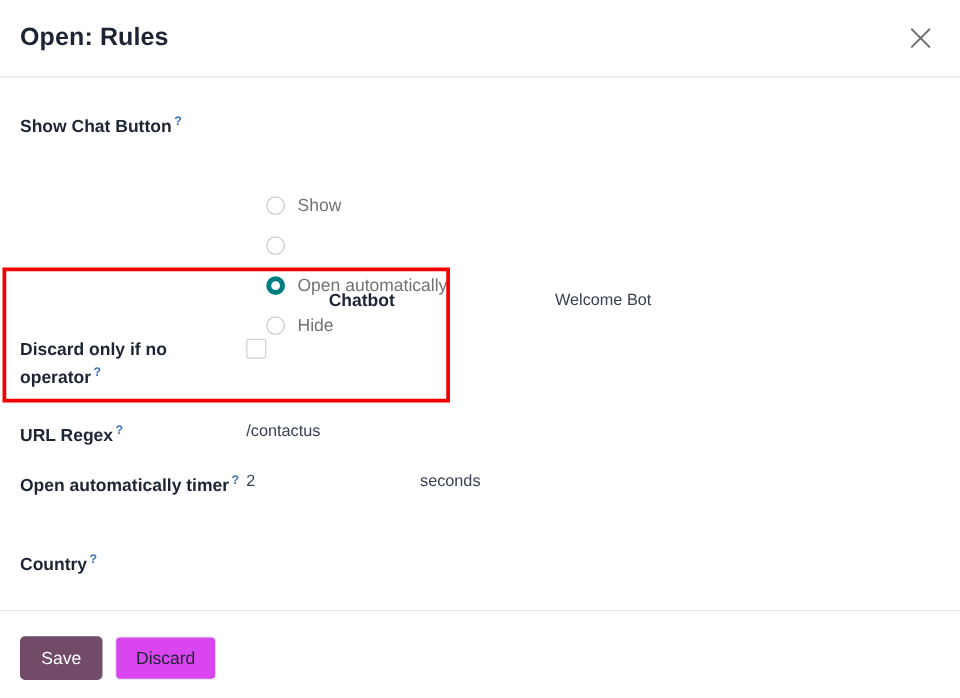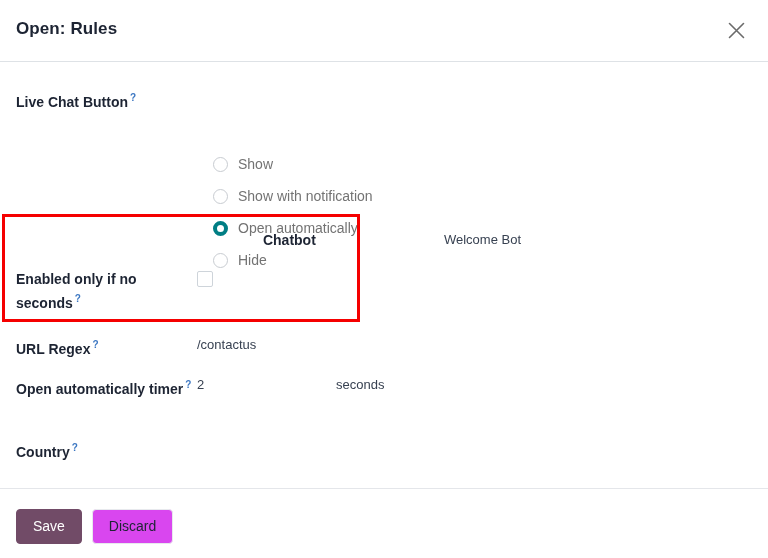--- a/index.html
+++ b/index.html
@@ -21,21 +21,21 @@
   .modal-header {
     position: relative;
     height: 62px;
     box-sizing: border-box;
     border-bottom: 1px solid #dee2e6;
   }
   .modal-title {
     position: absolute;
     left: 16px;
     top: 19px;
-    font-size: 17px;
+    font-size: 20px;
     font-weight: bold;
     color: #1d2433;
     letter-spacing: 0.1px;
   }
   .close-btn {
     position: absolute;
     right: 14px;
     top: 12px;
     width: 36px;
     height: 36px;
@@ -191,34 +191,33 @@
         <path d="M2.5 2.5 L16.5 16.5 M16.5 2.5 L2.5 16.5" stroke="#6b6b6b" stroke-width="1.6" stroke-linecap="round" fill="none"></path>
       </svg>
     </span>
   </button>
 </div>
 
 <div class="modal-body">
 
   <div class="field-row" style="top:26px;">
     <div class="field-label">
-      <span>Live Chat Button</span><span class="help-mark">?</span>
+      <span>Show Chat Button</span><span class="help-mark">?</span>
     </div>
   </div>
 
   <div class="radio-group">
 
     <div class="radio-item">
       <span class="radio-mark"></span>
       <span class="radio-label">Show</span>
     </div>
 
     <div class="radio-item">
       <span class="radio-mark"></span>
-      <span class="radio-label">Show with notification</span>
     </div>
 
     <div class="radio-item checked">
       <span class="radio-mark"></span>
       <span class="radio-label">Open automatically</span>
     </div>
 
     <div class="radio-item">
       <span class="radio-mark"></span>
       <span class="radio-label">Hide</span>
@@ -227,21 +226,21 @@
 
   <div class="field-row" style="top:168px;justify-content:center;">
     <div class="field-label">
       <span>Chatbot</span>
     </div>
     <div class="field-value">Welcome Bot</div>
   </div>
 
   <div class="field-row" style="top:207px;">
     <div class="field-label narrow">
-      <span>Enabled only if no seconds</span><span class="help-mark">?</span>
+      <span>Discard only if no operator</span><span class="help-mark">?</span>
     </div>
     <div class="field-value" style="padding-top:2px;">
       <span class="checkbox-mark"></span>
     </div>
   </div>
 
   <div class="field-row" style="top:273px;">
     <div class="field-label">
       <span>URL Regex</span><span class="help-mark">?</span>
     </div>

